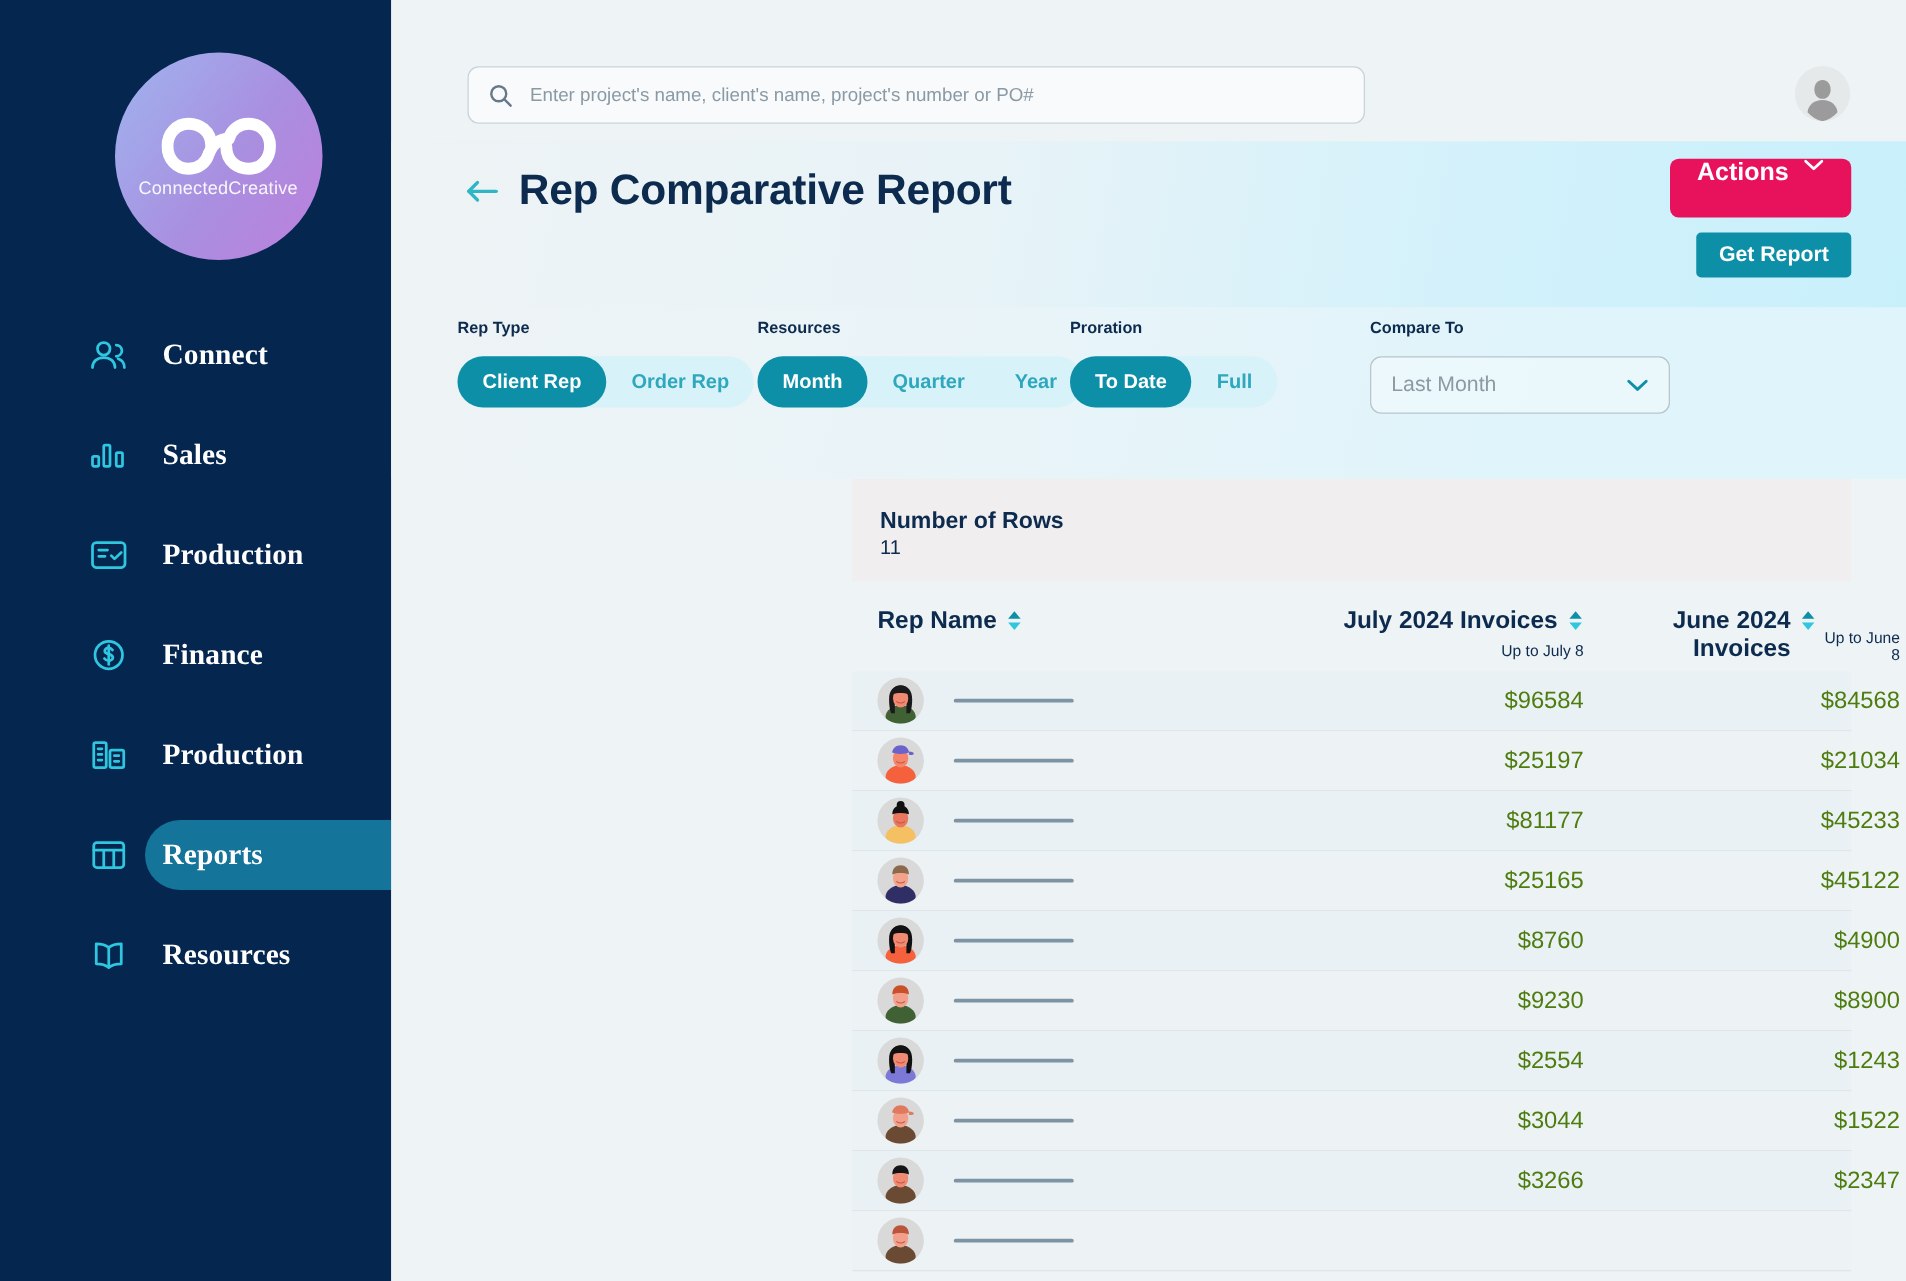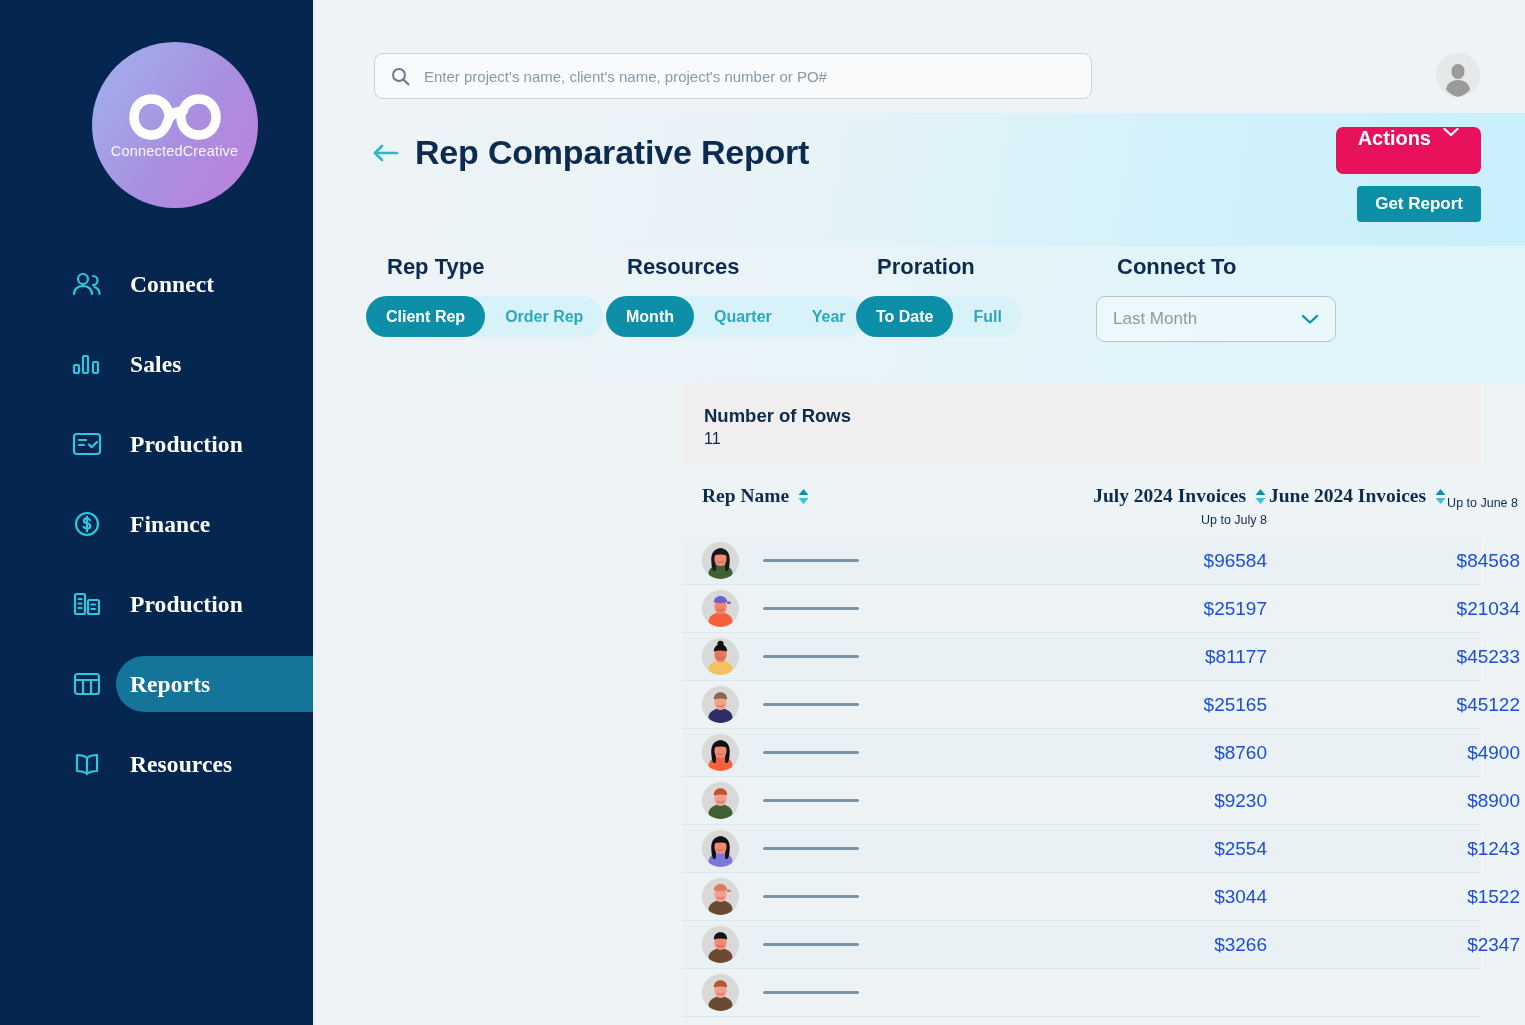--- a/index.html
+++ b/index.html
@@ -88,21 +88,21 @@
   }
 
   
   .filters {
     position:relative; height:137px;
     background:linear-gradient(105deg,#eef3f5 0%,#e9f4f8 40%,#dff4fb 75%,#dff4fb 100%);
     padding-left:53px; padding-top:8px;
     display:flex; align-items:flex-start; gap:0;
   }
   .filter-group { position:relative; }
-  .filter-label { font-size:22px; font-weight:700; color:#0d2b4e; margin-bottom:16px;margin-left:21px; }
+  .filter-label { font-size:13px; font-weight:700; color:#0d2b4e; margin-bottom:16px; }
   .seg {
     display:inline-flex; align-items:center; background:#d7f2f8;
     border-radius:22px; height:41px; padding:0;
   }
   .seg-opt {
     height:41px; display:flex; align-items:center; padding:0 20px;
     font-size:16px; font-weight:700; color:#2fa7bd; border-radius:22px;
     cursor:pointer; white-space:nowrap;
   }
   .seg-opt.on { background:#0e8fa8; color:#ffffff; }
@@ -129,28 +129,28 @@
   .th { font-size:19.5px; font-weight:700; color:#0d2b4e; display:flex; align-items:flex-start; }
   .th-sub { font-size:12.5px; font-weight:400; color:#0d2b4e; margin-top:3px; }
   .sort-ico { margin-left:8px; margin-top:3px; flex:0 0 auto; cursor:pointer; }
 
   .c-name { flex:0 0 350px; }
   .c-jul  { flex:0 0 215px; text-align:right; justify-content:flex-end; flex-direction:column; align-items:flex-end;}
   .c-jun  { flex:0 0 253px; text-align:right; justify-content:center; flex-direction:row; align-items:flex-end;}
   .c-chg  { flex:0 0 155px; justify-content:flex-end; }
   .c-pct  { flex:1; justify-content:flex-end; padding-right:22px; }
 
-  .th-line { display:flex; align-items:flex-start;font-family:Liberation Serif, serif; }
+  .th-line { display:flex; align-items:flex-start; }
 
   .tr {
     display:flex; align-items:center; height:48px; padding-left:20px;
     background:#eaf1f4; border-bottom:1px solid #dde6ea;
   }
   .tr:nth-child(even) { background:#edf2f5; }
-  .cell { font-size:19px; color:#1d4ed8; }
+  .cell { font-size:19px; color:#4d7c0f; }
   .cell.num { text-align:right; }
   .name-cell { display:flex; align-items:center; }
   .avatar { width:37px; height:37px; border-radius:50%; overflow:hidden; background:#d8d8d8; flex:0 0 37px; }
   .name-bar { width:96px; height:3px; background:#7d94a5; margin-left:24px; border-radius:2px; }
   .pos { color:#1ecb7b; }
   .neg { color:#d81f1f; }
   .pct-cell { display:flex; justify-content:flex-end; padding-right:20px; }
 </style>
 </head>
 <body>
@@ -320,21 +320,21 @@
 
       <div class="filter-group" style="width:240px">
         <div class="filter-label">Proration</div>
         <div class="seg">
           <div class="seg-opt on">To Date</div>
           <div class="seg-opt">Full</div>
         </div>
       </div>
 
       <div class="filter-group">
-        <div class="filter-label">Connect To</div>
+        <div class="filter-label">Compare To</div>
         <div class="select-wrap">
           <span class="select-val">Last Month</span>
           <svg width="18" height="11" viewBox="0 0 18 11" fill="none" stroke="#0e8fa8" stroke-width="2.3" stroke-linecap="round" stroke-linejoin="round">
             <path d="M2 2l7 6.5L16 2"></path>
           </svg>
         </div>
       </div>
 
     </div>
 

